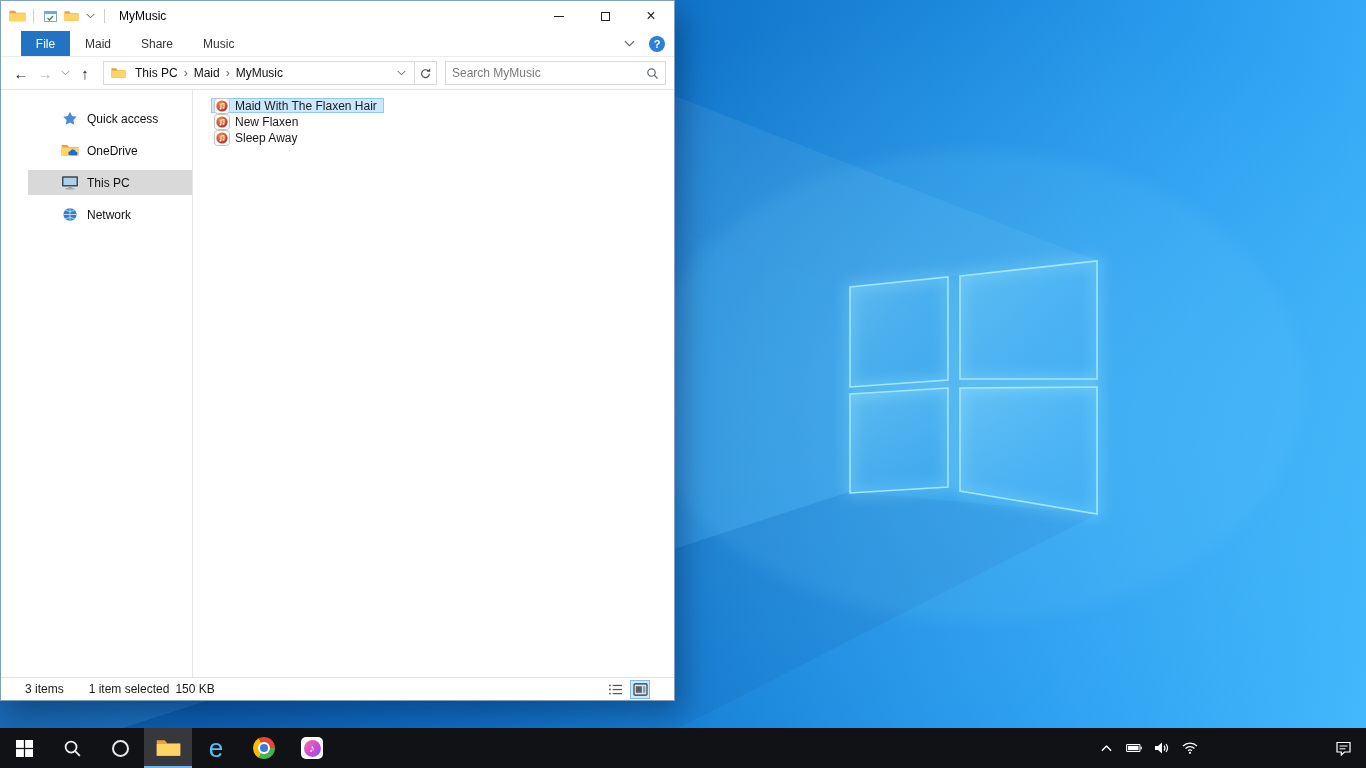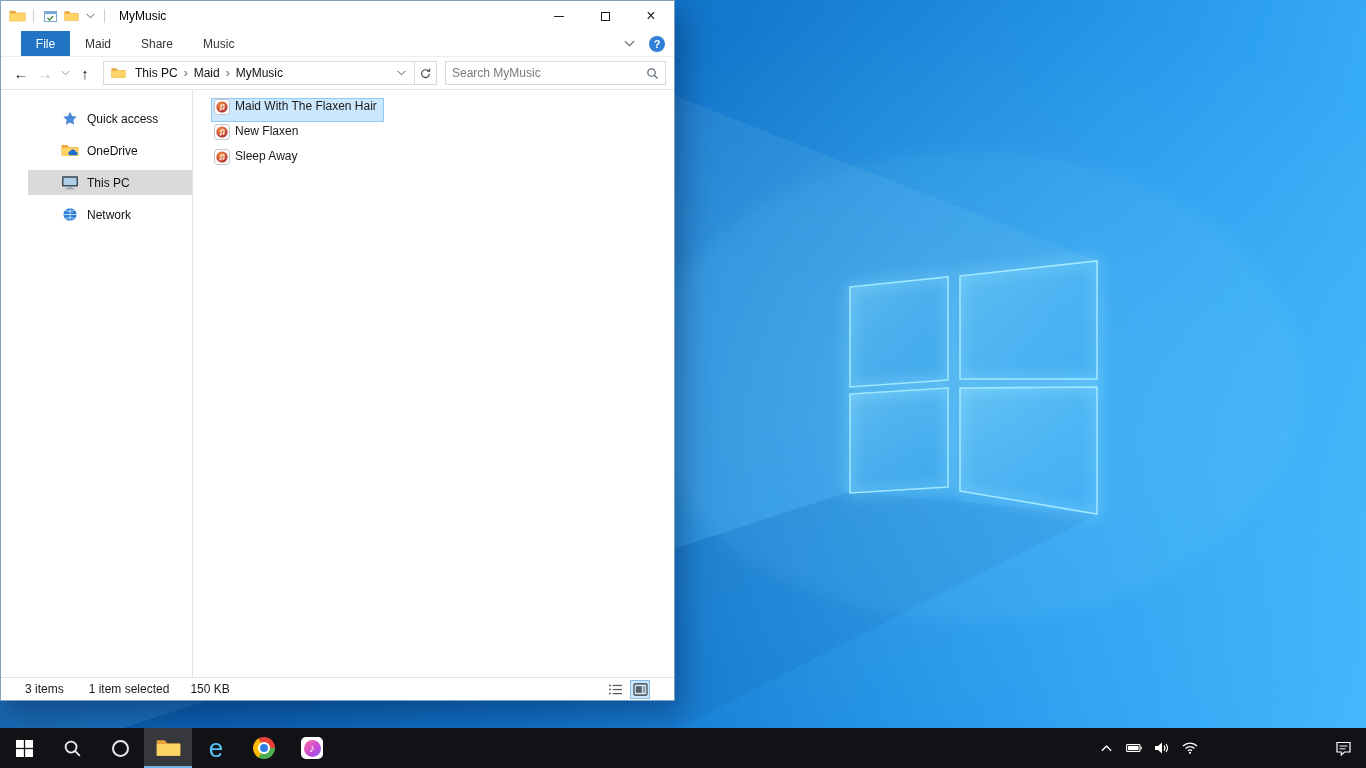--- a/index.html
+++ b/index.html
@@ -69,29 +69,29 @@
   .search-glyph { width:13px; height:13px; color:#5f6a75; flex:0 0 13px; }
 
   .window-body { flex:1; display:flex; min-height:0; background:#fff;padding-left:27px; }
   .sidebar { flex:0 0 165px; width:165px; border-right:1px solid #e5e5e5; padding-top:16px; }
   .side-item { height:25px; display:flex; align-items:center; padding-left:33px; gap:8px; margin-bottom:7px; color:#111; }
   .side-item.selected { background:var(--sidebar-selected,#d9d9d9); }
   .side-icon { width:18px; height:15px; flex:0 0 18px; }
 
   .content { flex:1; padding:8px 0 0 18px; }
   .file-row {
-    display:flex; gap:5px; height:24px; margin-bottom:1px;
+    display:flex; align-items:center; gap:5px; height:15px; margin-bottom:1px;
     width:max-content; padding:0 6px 0 2px; border:1px solid transparent;
   }
   .file-row.selected { background:var(--selection-bg,#cce8ff); border-color:var(--selection-border,#90c8f6); }
   .file-icon { width:16px; height:16px; flex:0 0 16px; }
 
   .statusbar { flex:0 0 23px; border-top:1px solid #e1e1e1; display:flex; align-items:center; padding:0 24px; background:#fff; }
   .st-count { margin-right:25px; }
-  .st-sel { margin-right:21px; }
+  .st-sel { margin-right:6px; }
   .status-views { margin-left:auto; display:flex; gap:5px; }
   .view-btn { width:20px; height:19px; display:flex; align-items:center; justify-content:center; color:#555; border:1px solid transparent; }
   .view-btn.active { background:#cfe7fb; border-color:#84bdea; color:#333; }
 
   
   .taskbar {
     position:absolute; left:0; top:728px; width:1366px; height:40px;
     background:var(--taskbar-bg,#101216); display:flex; align-items:stretch; z-index:50;
   }
   .tb-btn { width:48px; display:flex; align-items:center; justify-content:center; color:#fff; }

